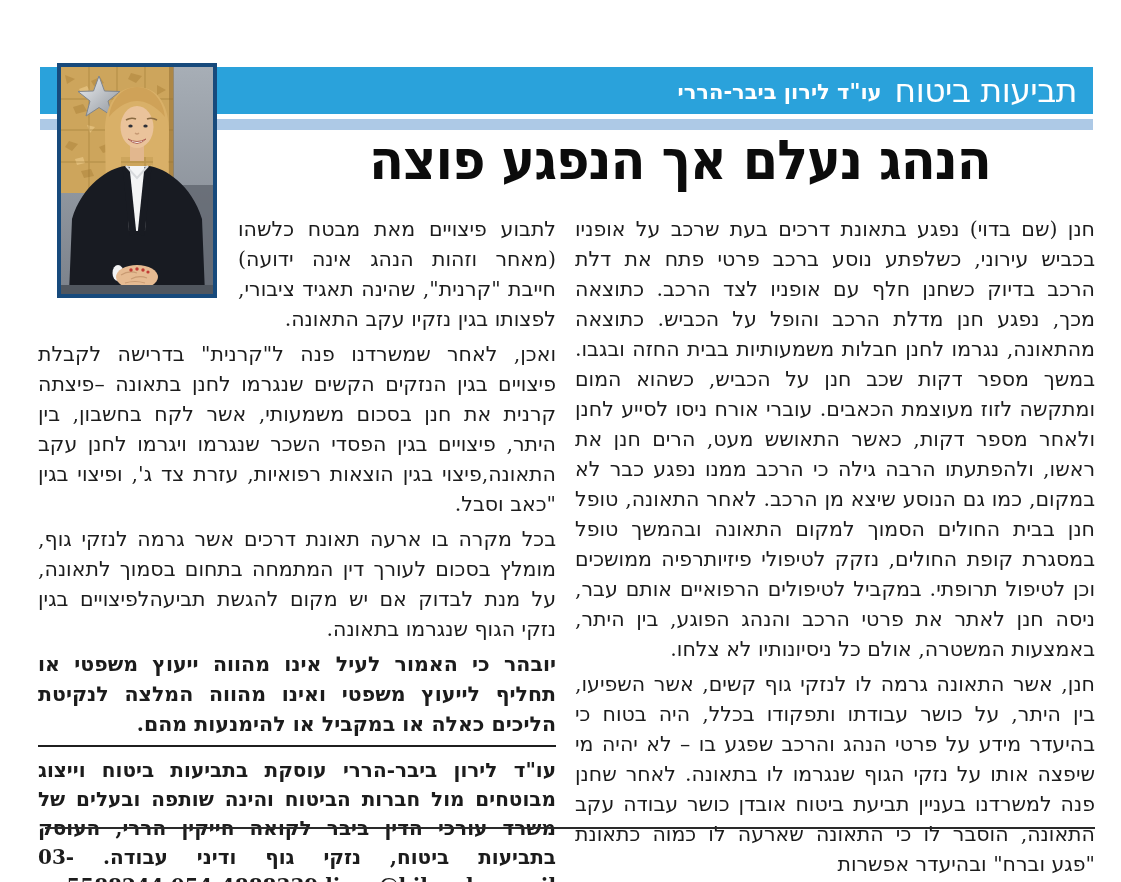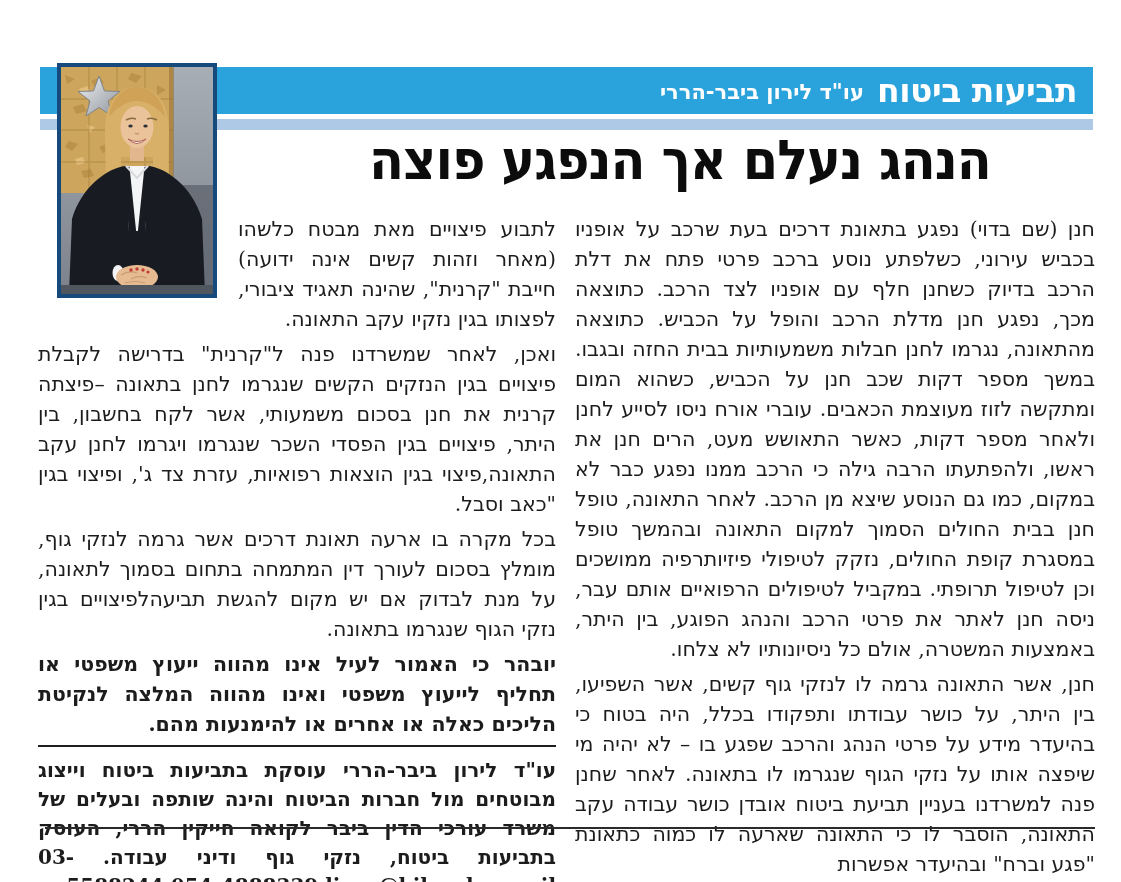--- a/index.html
+++ b/index.html
@@ -7,21 +7,21 @@
     position:relative;width:1121px;height:882px;background:#ffffff;overflow:hidden;
     font-family:"DejaVu Serif","DejaVu Sans",serif;
   }
   
   .header-bar{
     position:absolute;left:40px;top:67px;width:1053px;height:47px;
     background:#2aa2db;display:flex;align-items:center;direction:rtl;
     justify-content:flex-start;padding:0 16px;box-sizing:border-box;gap:13px;
   }
   .section-title{
-    color:#ffffff;font-family:"DejaVu Sans",sans-serif;font-weight:700;
+    color:#ffffff;font-family:"DejaVu Sans",sans-serif;font-weight:400;
     font-size:33px;line-height:1;letter-spacing:-0.5px;white-space:nowrap;
   }
   .author-name{
     color:#ffffff;font-family:"DejaVu Sans",sans-serif;font-weight:600;
     font-size:21px;line-height:1;white-space:nowrap;padding-top:4px;
   }
   .header-strip{
     position:absolute;left:40px;top:119px;width:1053px;height:11px;background:#adc9e6;
   }
   
@@ -129,23 +129,23 @@
 
   <h1 class="headline">הנהג נעלם אך הנפגע פוצה</h1>
 
   <div class="col col-right">
     <p>חנן (שם בדוי) נפגע בתאונת דרכים בעת שרכב על אופניו בכביש עירוני, כשלפתע נוסע ברכב פרטי פתח את דלת הרכב בדיוק כשחנן חלף עם אופניו לצד הרכב. כתוצאה מכך, נפגע חנן מדלת הרכב והופל על הכביש. כתוצאה מהתאונה, נגרמו לחנן חבלות משמעותיות בבית החזה ובגבו. במשך מספר דקות שכב חנן על הכביש, כשהוא המום ומתקשה לזוז מעוצמת הכאבים. עוברי אורח ניסו לסייע לחנן ולאחר מספר דקות, כאשר התאושש מעט, הרים חנן את ראשו, ולהפתעתו הרבה גילה כי הרכב ממנו נפגע כבר לא במקום, כמו גם הנוסע שיצא מן הרכב. לאחר התאונה, טופל חנן בבית החולים הסמוך למקום התאונה ובהמשך טופל במסגרת קופת החולים, נזקק לטיפולי פיזיותרפיה ממושכים וכן לטיפול תרופתי. במקביל לטיפולים הרפואיים אותם עבר, ניסה חנן לאתר את פרטי הרכב והנהג הפוגע, בין היתר, באמצעות המשטרה, אולם כל ניסיונותיו לא צלחו.</p>
     <p>חנן, אשר התאונה גרמה לו לנזקי גוף קשים, אשר השפיעו, בין היתר, על כושר עבודתו ותפקודו בכלל, היה בטוח כי בהיעדר מידע על פרטי הנהג והרכב שפגע בו – לא יהיה מי שיפצה אותו על נזקי הגוף שנגרמו לו בתאונה. לאחר שחנן פנה למשרדנו בעניין תביעת ביטוח אובדן כושר עבודה עקב התאונה, הוסבר לו כי התאונה שארעה לו כמוה כתאונת "פגע וברח" ובהיעדר אפשרות</p>
   </div>
 
   <div class="col col-left">
     <div class="photo-spacer"></div>
-    <p>לתבוע פיצויים מאת מבטח כלשהו (מאחר וזהות קשים אינה ידועה) חייבת "קרנית", שהינה תאגיד ציבורי, לפצותו בגין נזקיו עקב התאונה.</p>
+    <p>לתבוע פיצויים מאת מבטח כלשהו (מאחר וזהות הנהג אינה ידועה) חייבת "קרנית", שהינה תאגיד ציבורי, לפצותו בגין נזקיו עקב התאונה.</p>
     <p>ואכן, לאחר שמשרדנו פנה ל"קרנית" בדרישה לקבלת פיצויים בגין הנזקים הקשים שנגרמו לחנן בתאונה –פיצתה קרנית את חנן בסכום משמעותי, אשר לקח בחשבון, בין היתר, פיצויים בגין הפסדי השכר שנגרמו ויגרמו לחנן עקב התאונה,פיצוי בגין הוצאות רפואיות, עזרת צד ג', ופיצוי בגין "כאב וסבל.</p>
     <p>בכל מקרה בו ארעה תאונת דרכים אשר גרמה לנזקי גוף, מומלץ בסכום לעורך דין המתמחה בתחום בסמוך לתאונה, על מנת לבדוק אם יש מקום להגשת תביעהלפיצויים בגין נזקי הגוף שנגרמו בתאונה.</p>
-    <p class="bold-par">יובהר כי האמור לעיל אינו מהווה ייעוץ משפטי או תחליף לייעוץ משפטי ואינו מהווה המלצה לנקיטת הליכים כאלה או אחרים או להימנעות מהם.</p>
+    <p class="bold-par">יובהר כי האמור לעיל אינו מהווה ייעוץ משפטי או תחליף לייעוץ משפטי ואינו מהווה המלצה לנקיטת הליכים כאלה או במקביל או להימנעות מהם.</p>
     <div class="footer-rule"></div>
     <p class="footer-par"><span>עו"ד לירון ביבר-הררי עוסקת בתביעות ביטוח וייצוג מבוטחים מול חברות הביטוח והינה שותפה ובעלים של משרד עורכי הדין ביבר לקואה חייקין הררי, העוסק בתביעות ביטוח, נזקי גוף ודיני עבודה. </span><span class="ltr">03-5588244</span><span>,</span><span class="ltr">054-4888339</span><span>,</span><span class="ltr">liron@biber-law.co.il</span></p>
   </div>
 
   <div class="bottom-rule"></div>
 
 </div>
 
 </body></html>

